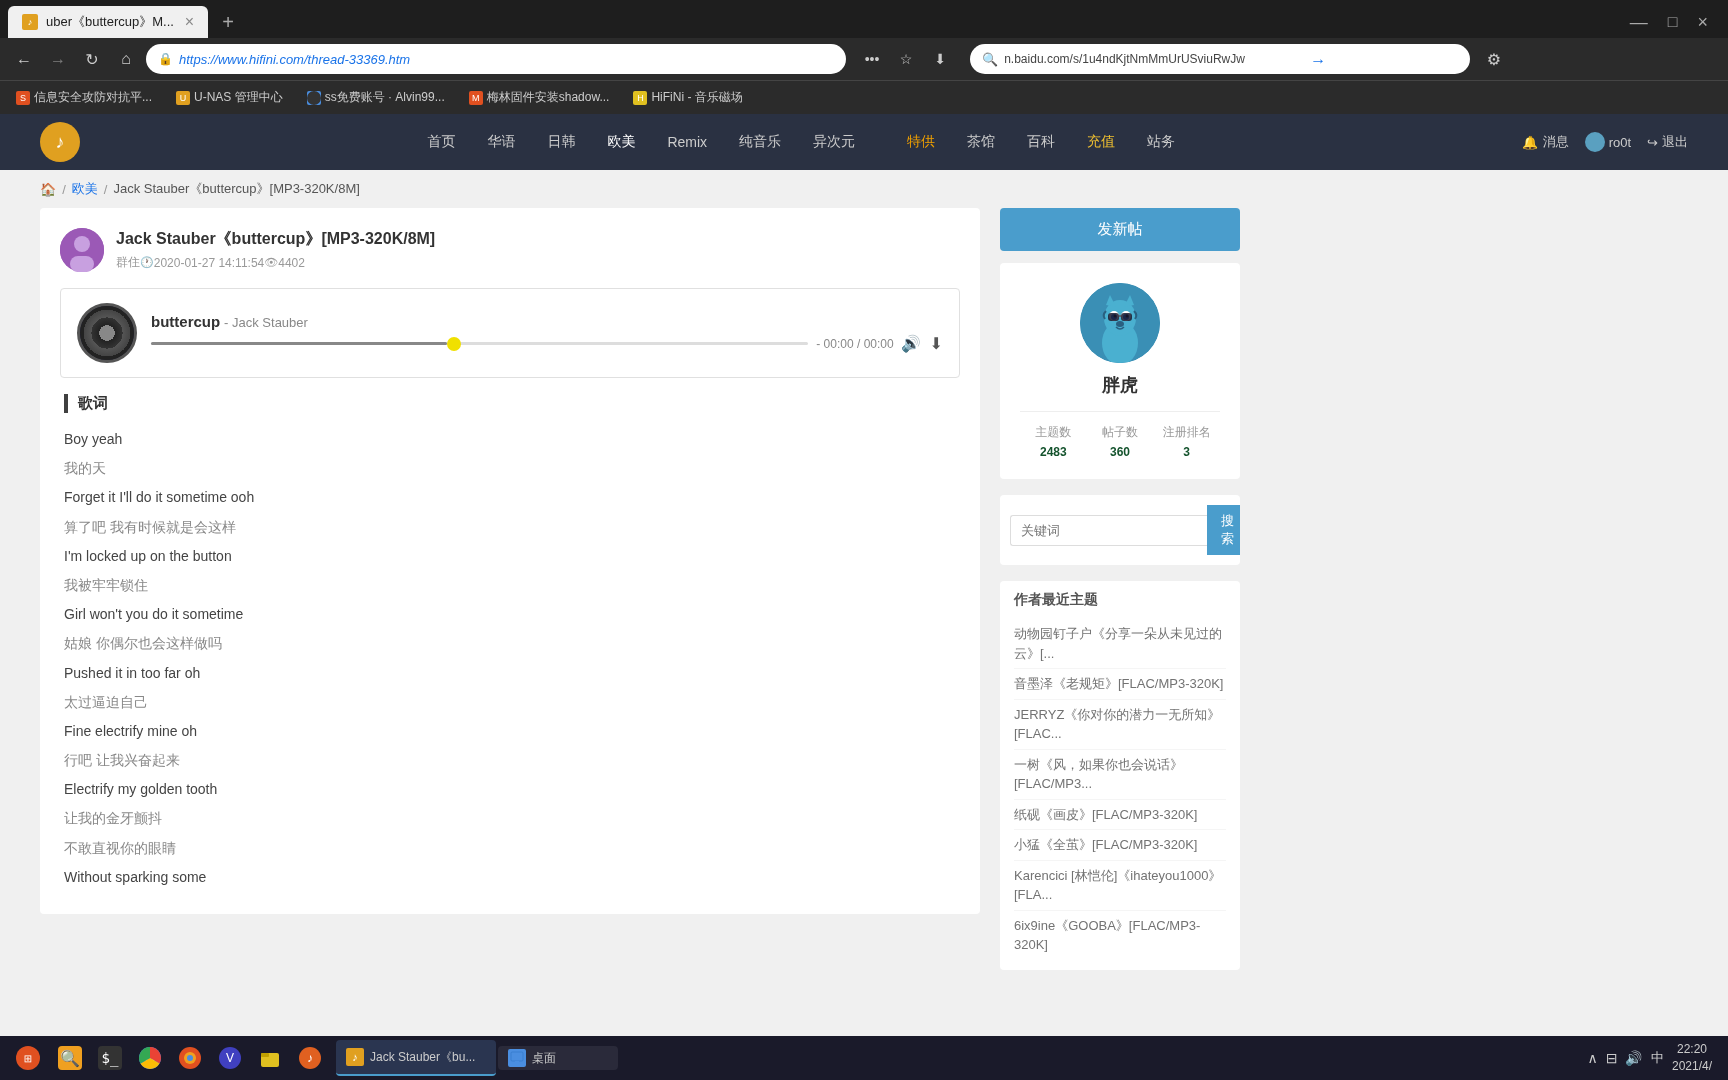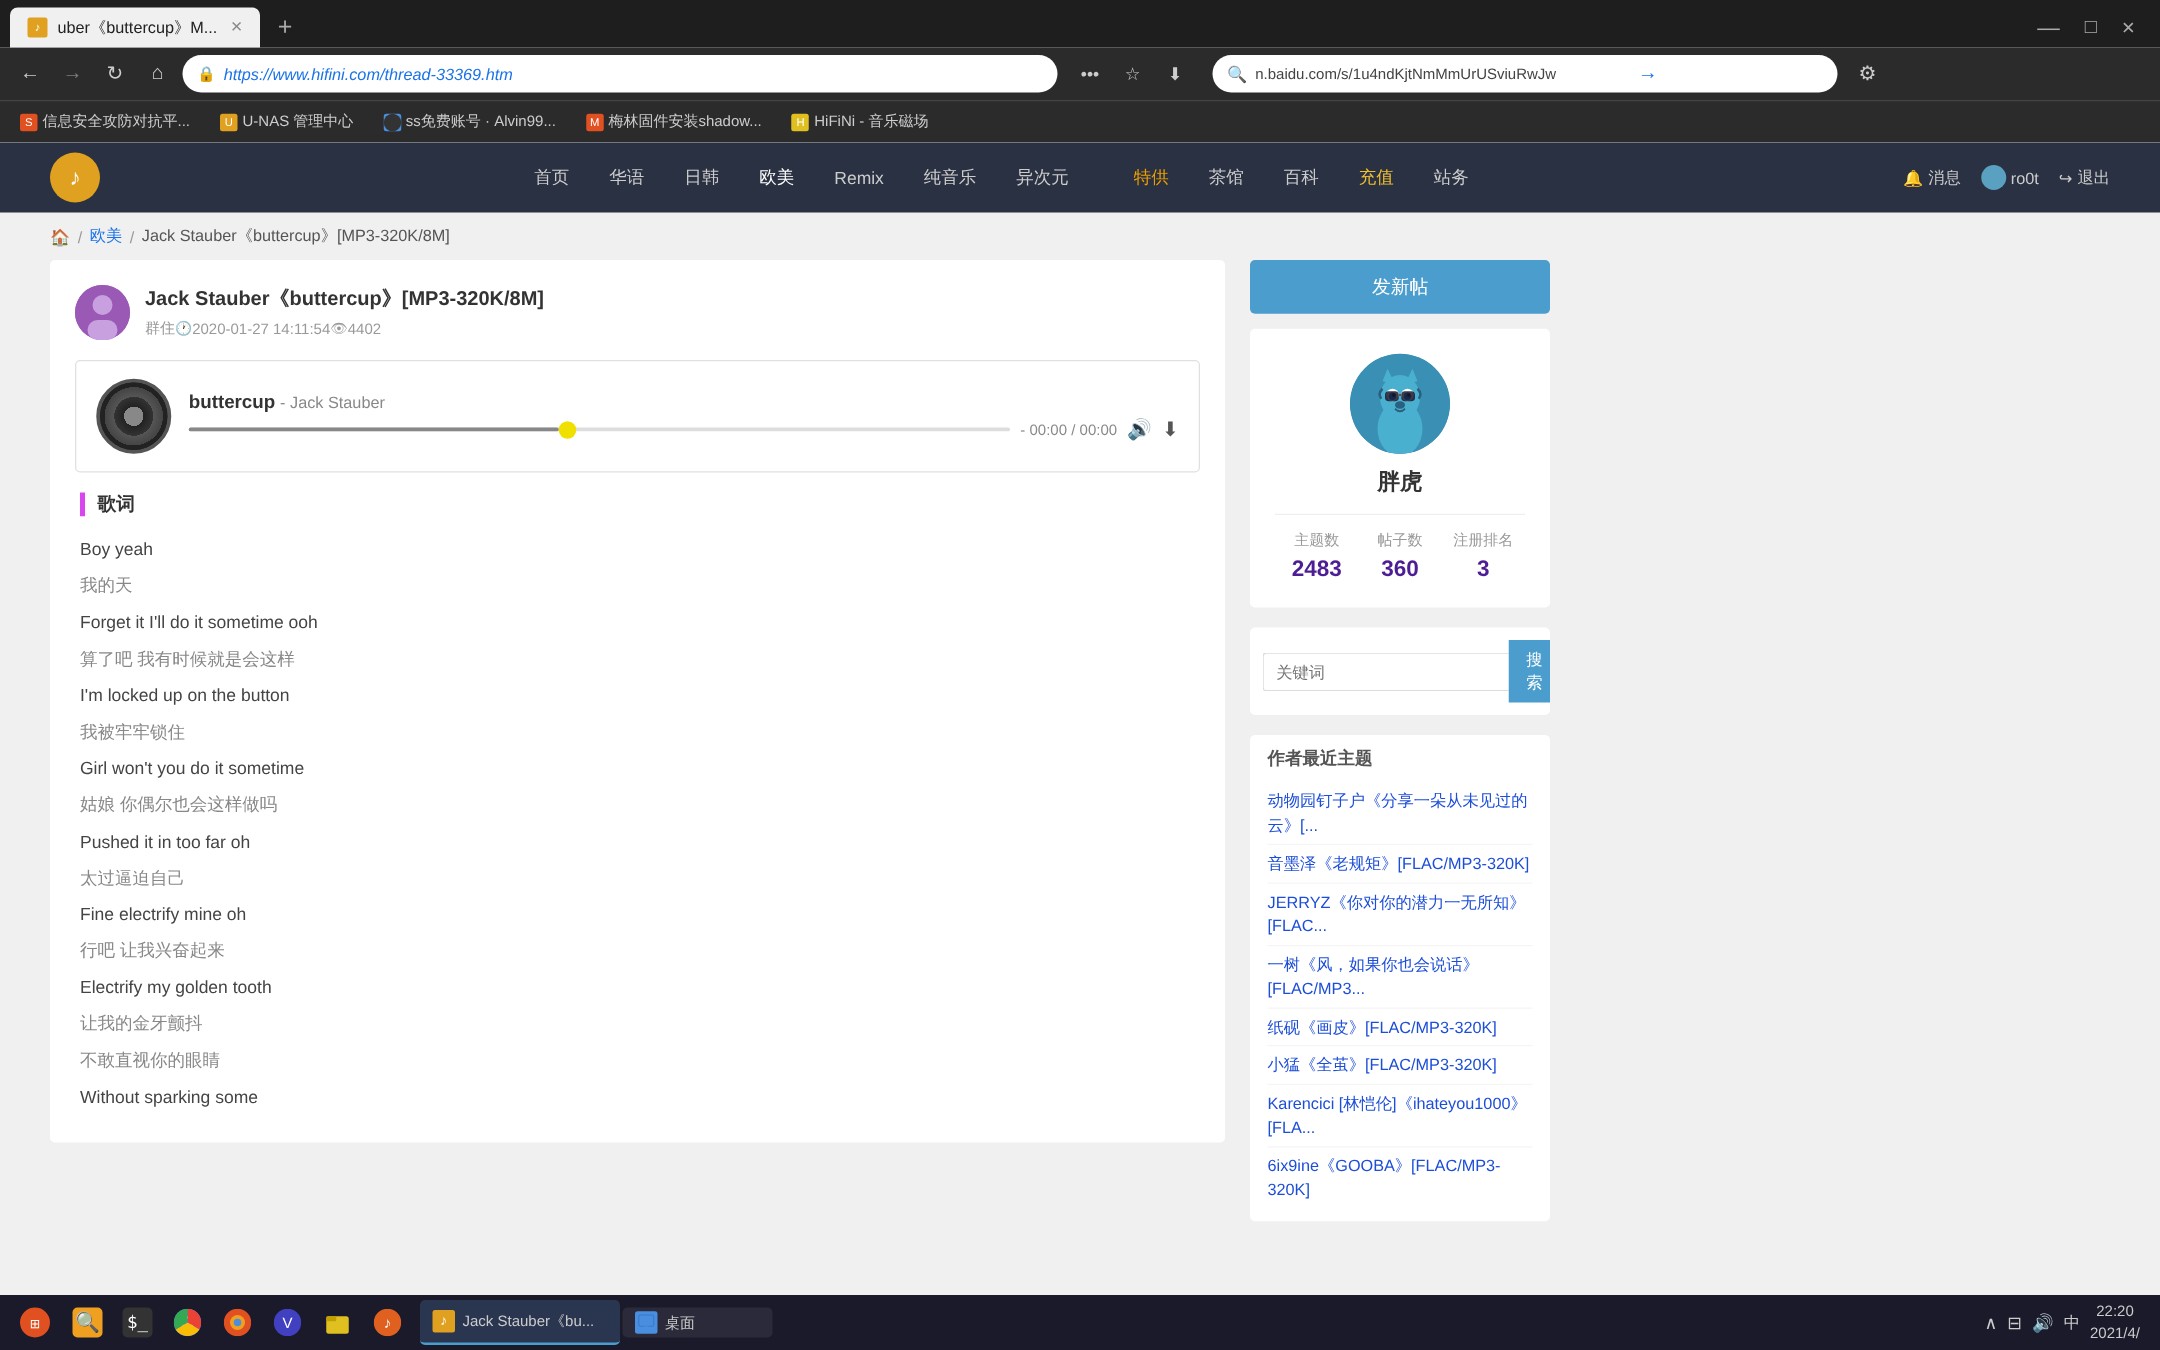--- a/index.html
+++ b/index.html
@@ -68,44 +68,44 @@
     .progress-bar-container { display: flex; align-items: center; gap: 8px; margin-top: 4px; }
     .progress-track { flex: 1; height: 3px; background: #ddd; border-radius: 3px; position: relative; cursor: pointer; }
     .progress-fill { width: 45%; height: 100%; background: #888; border-radius: 3px; }
     .progress-thumb { width: 14px; height: 14px; background: #f0e000; border-radius: 50%; position: absolute; top: 50%; transform: translateY(-50%); left: 45%; cursor: pointer; }
     .time-display { font-size: 12px; color: #888; }
     .volume-icon { font-size: 16px; color: #555; cursor: pointer; }
     .download-icon { font-size: 16px; color: #555; cursor: pointer; }
 
     
     .lyrics-section { padding: 0 4px; }
-    .lyrics-title { font-size: 15px; font-weight: bold; color: #333; border-left: 4px solid #d946ef; padding-left: 10px; margin-bottom: 14px; }
+    .lyrics-title { font-size: 15px; font-weight: bold; color: #333; border-left: 4px solid #404040; padding-left: 10px; margin-bottom: 14px; }
     .lyrics-line { font-size: 14px; color: #444; line-height: 1.8; margin-bottom: 4px; }
     .lyrics-line.chinese { color: #888; }
 
     
     .sidebar-card { background: #fff; border-radius: 4px; margin-bottom: 16px; overflow: hidden; }
     .new-post-btn { width: 100%; background: #4a9dcc; color: #fff; border: none; padding: 12px; font-size: 15px; cursor: pointer; font-family: inherit; border-radius: 4px; margin-bottom: 12px; }
     .user-profile { padding: 20px; text-align: center; }
     .user-avatar { width: 80px; height: 80px; border-radius: 50%; background: #3a8fb5; display: flex; align-items: center; justify-content: center; margin: 0 auto 10px; overflow: hidden; }
     .user-name { font-size: 18px; font-weight: bold; color: #333; margin-bottom: 14px; }
     .user-stats { display: flex; justify-content: space-around; text-align: center; border-top: 1px solid #eee; padding-top: 12px; }
     .stat-item { flex: 1; }
     .stat-label { font-size: 12px; color: #999; margin-bottom: 4px; }
-    .stat-value { font-size: 18px; font-weight: bold; color: #4c1d95; }
+    .stat-value { font-size: 12px; font-weight: bold; color: #14532d; }
 
     
     .search-widget { padding: 10px; display: flex; align-items: center; gap: 0; }
     .search-input { flex: 1; border: 1px solid #ddd; border-right: none; padding: 7px 10px; font-size: 13px; border-radius: 3px 0 0 3px; outline: none; font-family: inherit; }
     .search-btn { background: #4a9dcc; color: #fff; border: none; padding: 7px 14px; cursor: pointer; font-size: 13px; border-radius: 0 3px 3px 0; font-family: inherit; }
 
     
     .recent-topics { padding: 10px 14px; }
     .recent-topics-title { font-size: 14px; font-weight: bold; color: #555; margin-bottom: 10px; }
-    .topic-item { font-size: 13px; color: #1d4ed8; cursor: pointer; padding: 5px 0; border-bottom: 1px solid #f5f5f5; line-height: 1.5; }
+    .topic-item { font-size: 13px; color: #737373; cursor: pointer; padding: 5px 0; border-bottom: 1px solid #f5f5f5; line-height: 1.5; }
     .topic-item:last-child { border-bottom: none; }
 
     
     .taskbar { background: #1a1a2a; position: fixed; bottom: 0; width: 1728px; height: 44px; display: flex; align-items: center; padding: 0 8px; z-index: 1000; }
     .taskbar-start { width: 40px; height: 40px; display: flex; align-items: center; justify-content: center; cursor: pointer; }
     .taskbar-start-icon { width: 24px; height: 24px; background: #e05020; border-radius: 50%; display: flex; align-items: center; justify-content: center; }
     .taskbar-items { display: flex; align-items: center; gap: 4px; margin-left: 4px; }
     .taskbar-item { width: 36px; height: 36px; display: flex; align-items: center; justify-content: center; border-radius: 4px; cursor: pointer; }
     .taskbar-item-icon { width: 24px; height: 24px; border-radius: 4px; display: flex; align-items: center; justify-content: center; font-size: 14px; }
     .taskbar-open-items { display: flex; align-items: center; gap: 2px; margin-left: 8px; }

